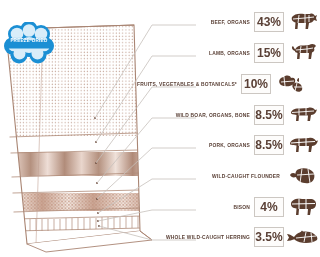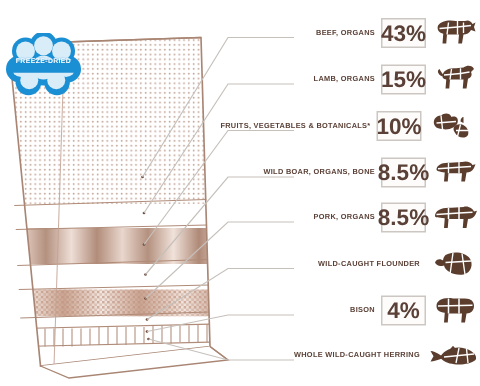--- a/index.html
+++ b/index.html
@@ -69,21 +69,21 @@
     font-family: "Liberation Sans", sans-serif;
   }
   .callout-pct {
     width: 30px;
     height: 20px;
     border: 1px solid #ccc7c2;
     background: #fdfcfb;
     display: flex;
     align-items: center;
     justify-content: center;
-    font-size: 15px;
+    font-size: 12px;
     font-weight: bold;
     color: #5a4036;
     box-sizing: border-box;
     font-family: "Liberation Sans", sans-serif;
   }
   .callout-icon {
     width: 34px;
     height: 24px;
     margin-left: 2px;
     display: flex;
@@ -292,21 +292,21 @@
             </g>
       <g stroke="#ffffff" stroke-width="0.9" fill="none">
         <path d="M15,5 L14,12"></path>
               <path d="M21,4.5 L21,12"></path>
         <path d="M10,9 L21,8"></path>
               <path d="M21,8 L27,7"></path>
       </g>
           </svg>
         </div>
       </div>
-      <div class="callout-row" style="top: 72px; right: 3px; left: 104px;">
+      <div class="callout-row" style="top: 72px; right: 13px; left: 104px;">
         <div class="callout-label" style="flex: 1 1 auto;">FRUITS, VEGETABLES &amp; BOTANICALS*</div>
         <div class="callout-pct">10%</div>
         <div class="callout-icon">
           <svg width="34" height="24" viewBox="0 0 34 24">
             <g fill="#5b3d2e">
       <path d="M7,12 C5,9 7,5 11,5 C13,3 17,3 18,6 C21,5 23,7 22,10 C21,13 16,15 12,14
                C10,14 8,13.5 7,12 Z"></path>
       <path d="M20,16 C18,13 21,10 25,11 C28,12 30,15 29,18 C27,21 22,20 20,16 Z"></path>
       <path d="M24,9 C24,7 25,6 26,6 L26,10 Z"></path>
             </g>
@@ -387,20 +387,21 @@
       <g stroke="#ffffff" stroke-width="1" fill="none">
         <path d="M13,4 L13,14"></path>
               <path d="M20,4 L20,14"></path>
         <path d="M6,9 L29,8.5"></path>
       </g>
           </svg>
         </div>
       </div>
       <div class="callout-row" style="top: 225px; right: 0px; left: 104px;">
         <div class="callout-label" style="flex: 1 1 auto;">WHOLE WILD-CAUGHT HERRING</div>
+        <div class="callout-pct">3.5%</div>
         <div class="callout-icon">
           <svg width="34" height="24" viewBox="0 0 34 24">
             <g fill="#5b3d2e">
       <path d="M8,12 C12,6 22,5 28,9 C31,11 32,13 31,15 C26,19 14,19 9,15
                C8,14 7.5,13 8,12 Z"></path>
       <path d="M8,12 C5,10 3,9 1,9 L3,12.5 L1,16 C3,16 6,15 9,14 Z"></path>
       <path d="M16,5.5 L19,9 L13,9 Z"></path>
             </g>
       <g stroke="#ffffff" stroke-width="0.9" fill="none">
         <path d="M20,7 L18,17"></path>

